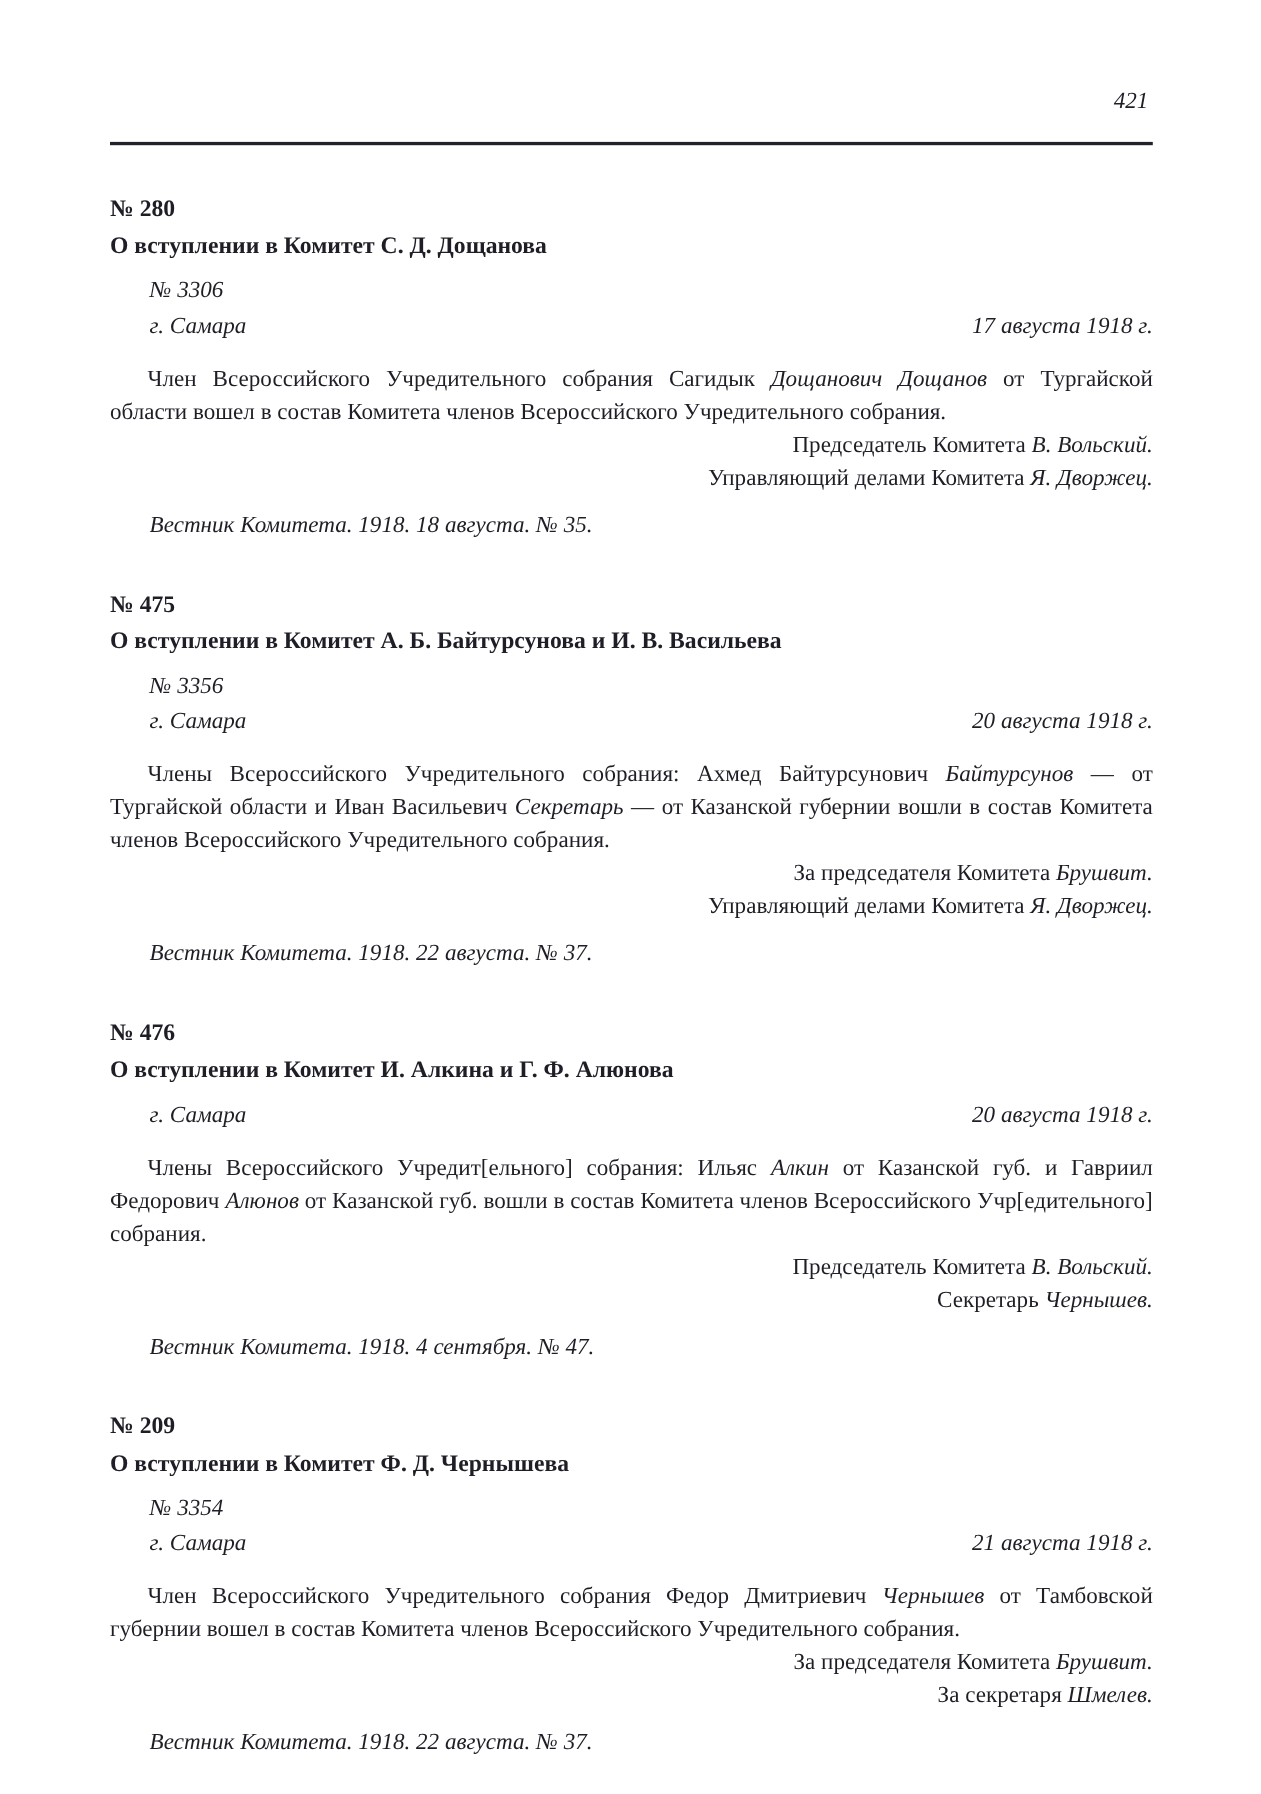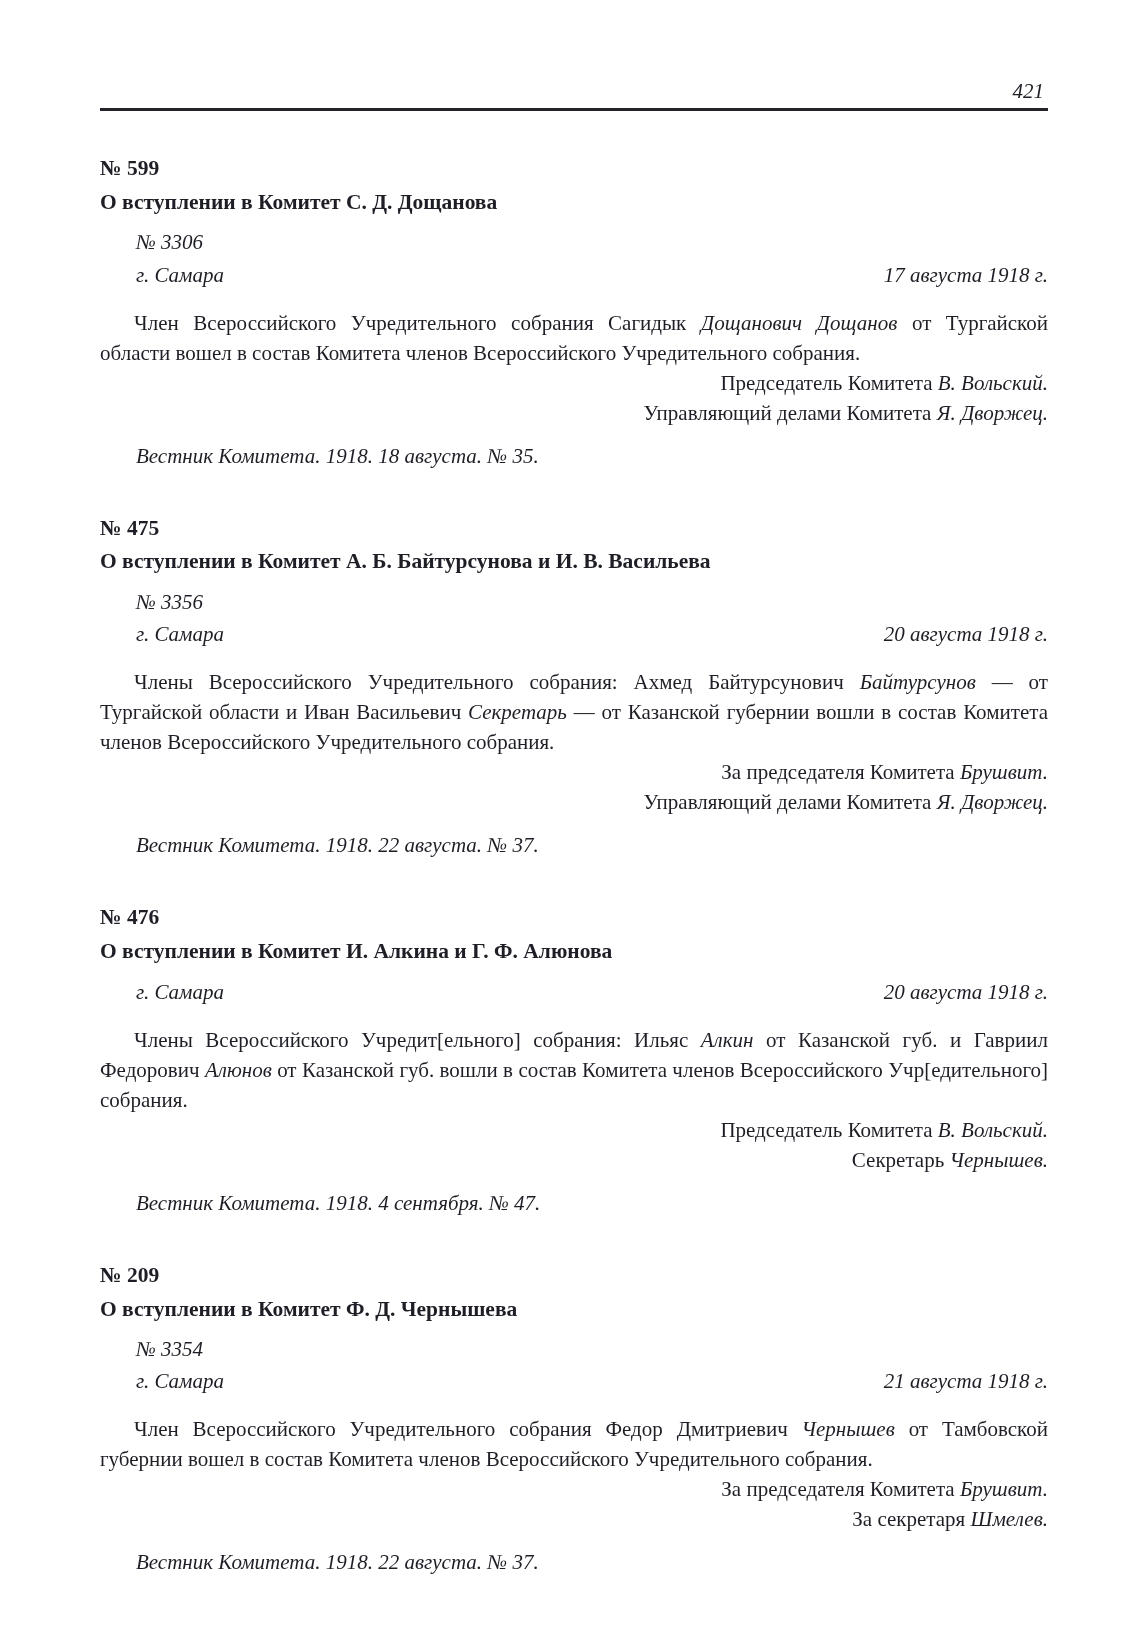--- a/index.html
+++ b/index.html
@@ -12,21 +12,21 @@
     font-size: 21px;
     line-height: 1.43;
     color: #1e1e26;
   }
   .page { padding: 76px 98px 0 100px; }
 
   .page-header {
     text-align: right;
     font-style: italic;
     font-size: 21px;
-    padding-bottom: 2px;
+    padding-bottom: 23px;
     padding-right: 4px;
     border-bottom: 3px solid #22222a;
   }
 
   .doc { margin-top: 42px; }
   .doc-id   { font-weight: bold; font-size: 21.5px; }
   .doc-title{ font-weight: bold; font-size: 21.5px; margin-top: 3px; }
 
   .doc-number {
     font-style: italic;
@@ -59,21 +59,21 @@
 </head>
 <body>
 
 <div class="page">
 
   <div class="page-header">
     <span>421</span>
   </div>
 
   <article class="doc">
-    <div class="doc-id">№ 599</div>
+    <div class="doc-id">№ 280</div>
     <div class="doc-title">О вступлении в Комитет С. Д. Дощанова</div>
     <div class="doc-number">№ 3306</div>
     <div class="place-date">
       <span>г. Самара</span>
       <span>17 августа 1918 г.</span>
     </div>
     <p class="body-para"><span>Член Всероссийского Учредительного собрания Сагидык </span><span class="it">Дощанович Дощанов</span><span> от Тургайской области вошел в состав Комитета членов Всероссийского Учредительного собрания.</span></p>
     <div class="sig-line"><span>Председатель Комитета </span><span class="it">В. Вольский.</span></div>
     <div class="sig-line"><span>Управляющий делами Комитета </span><span class="it">Я. Дворжец.</span></div>
     <div class="source-line">Вестник Комитета. 1918. 18 августа. № 35.</div>

